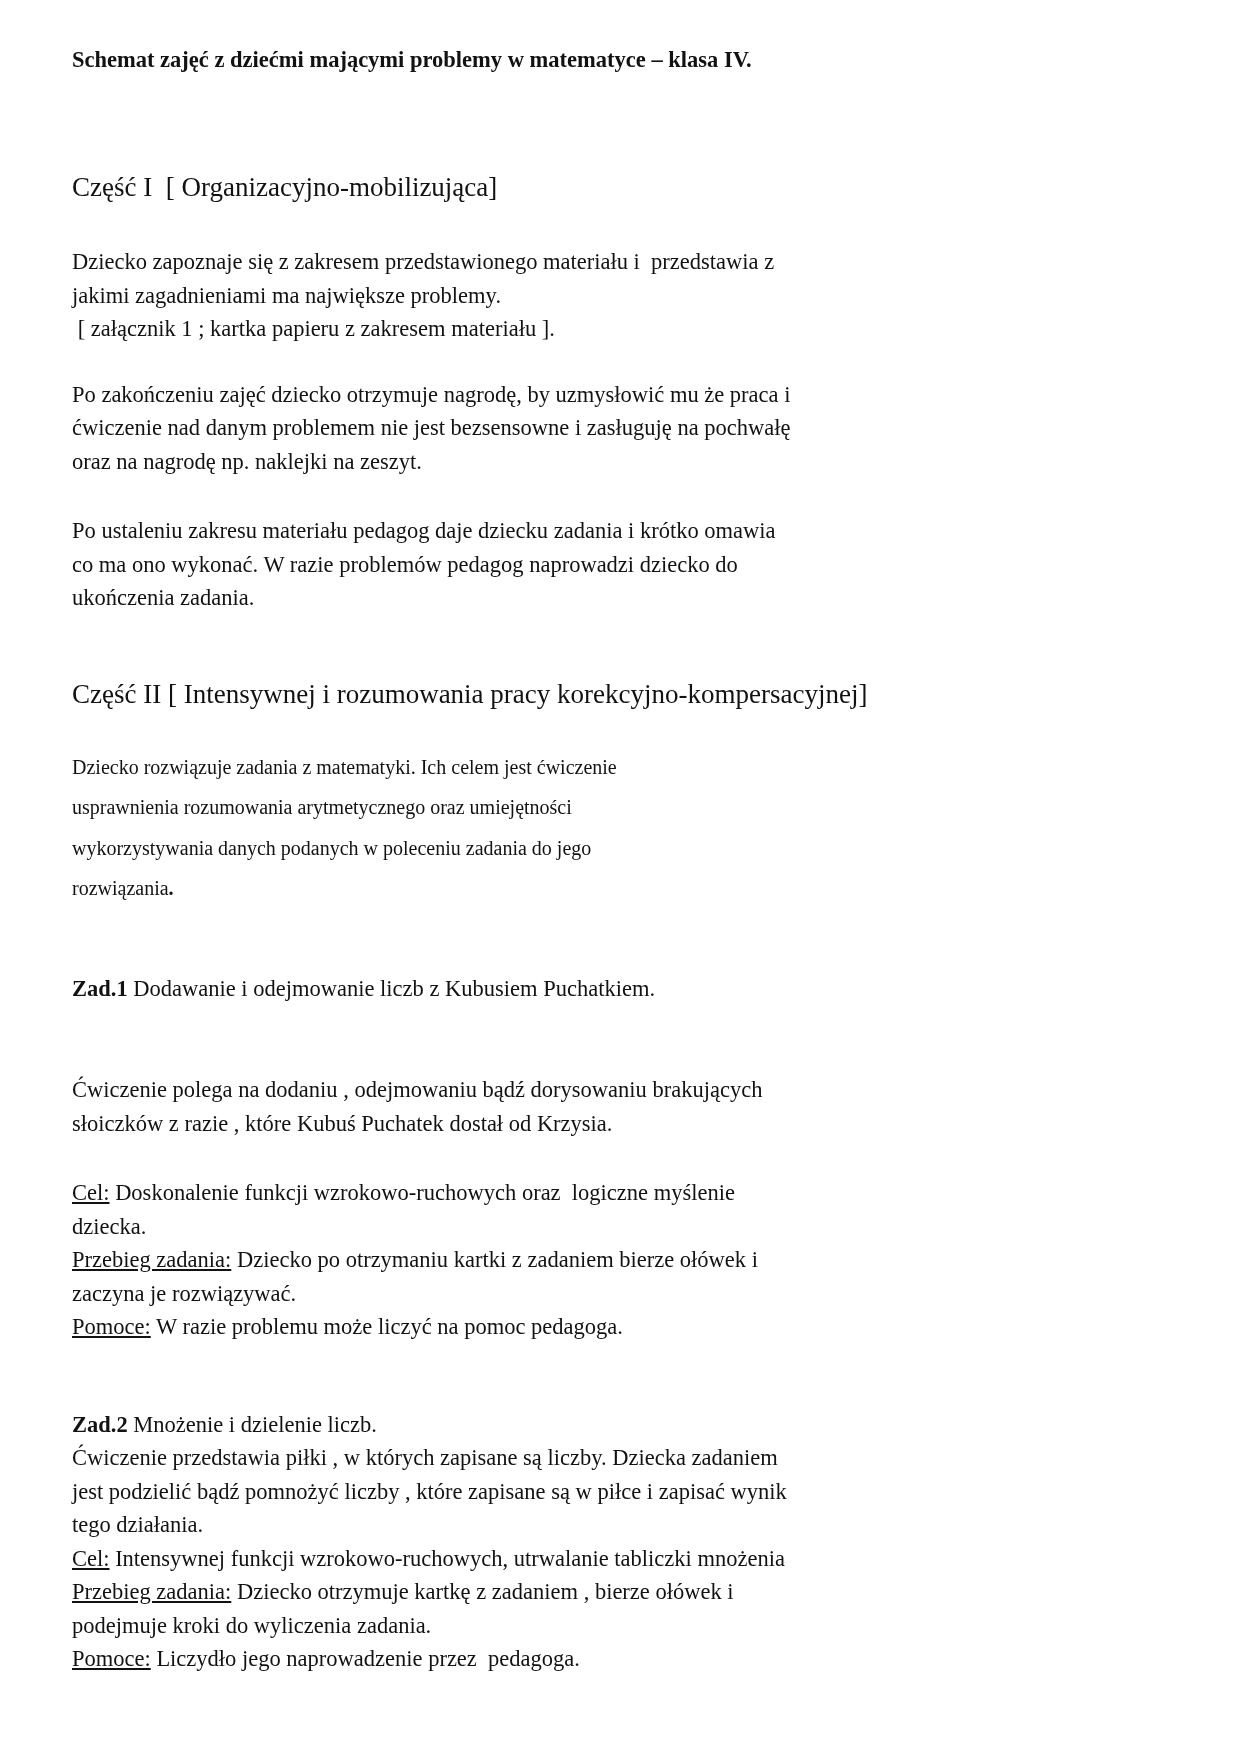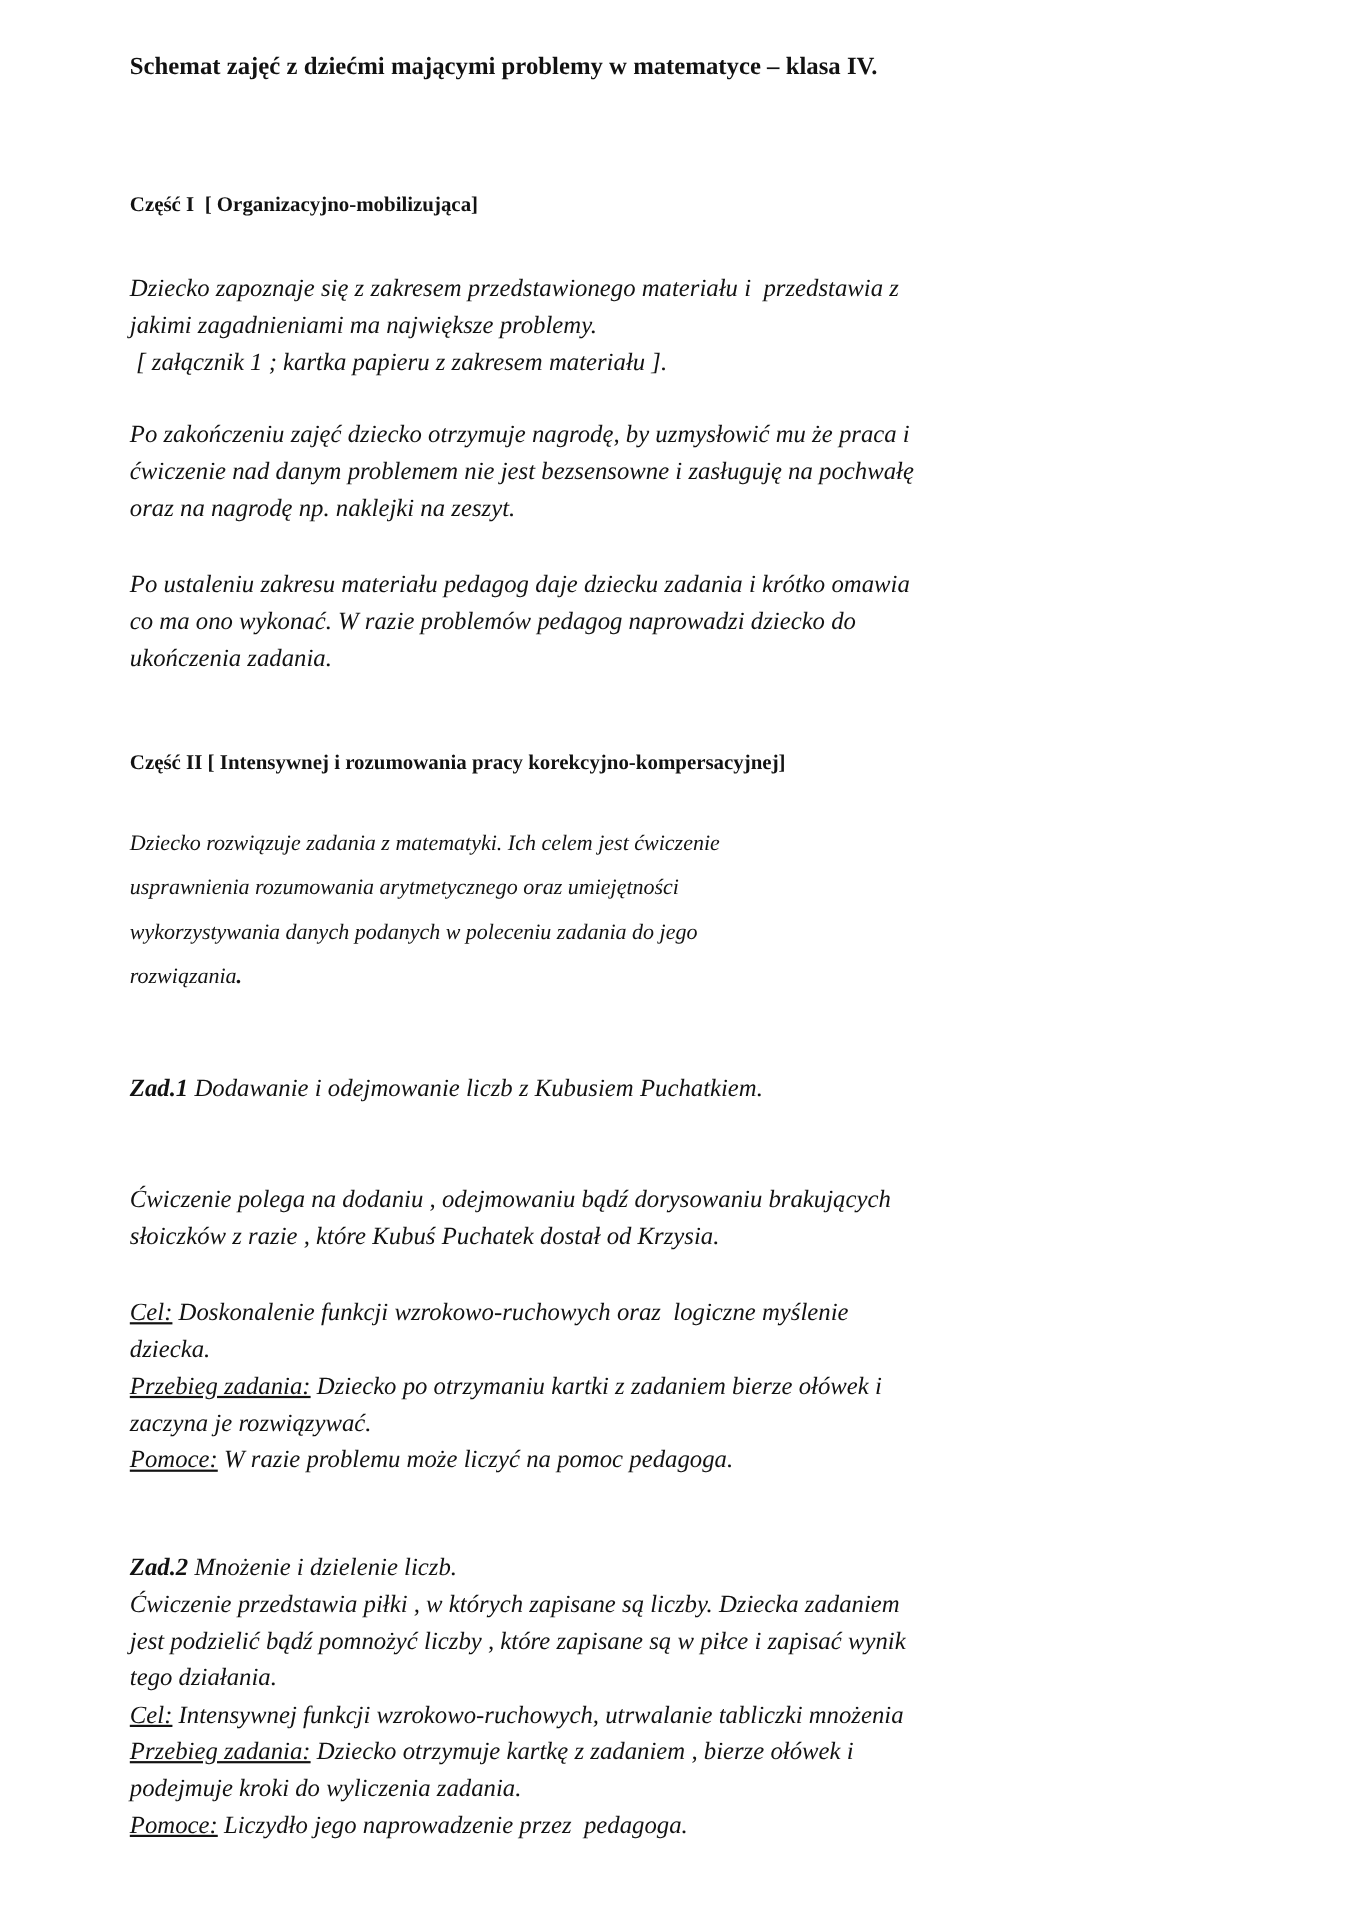--- a/index.html
+++ b/index.html
@@ -11,37 +11,37 @@
     width: 1240px;
     height: 1754px;
     overflow: hidden;
     font-family: "Liberation Serif", serif;
     color: #121212;
   }
   .page {
     box-sizing: border-box;
     width: 1240px;
     height: 1754px;
-    padding: 45px 125px 0 118px;
+    padding: 45px 125px 0 72px;
   }
   .doc-title {
     font-size: 22.5px;
     line-height: 30px;
     font-weight: bold;
     white-space: pre-wrap;
   }
   .section-heading {
-    font-size: 19px;
+    font-size: 27px;
     line-height: 30px;
-    font-weight: bold;
+    font-weight: normal;
     white-space: pre-wrap;
   }
   .part1-heading { margin-top: 97px; }
   .part2-heading { margin-top: 64px; }
-  p { margin: 0; font-style: italic; }
+  p { margin: 0; }
   .body-text {
     font-size: 22.5px;
     line-height: 33.5px;
     white-space: pre-wrap;
   }
   .para-1 { margin-top: 43px; }
   .para-2 { margin-top: 36px; }
   .para-3 { margin-top: 32px; }
   .intro-text {
     margin-top: 38px;

